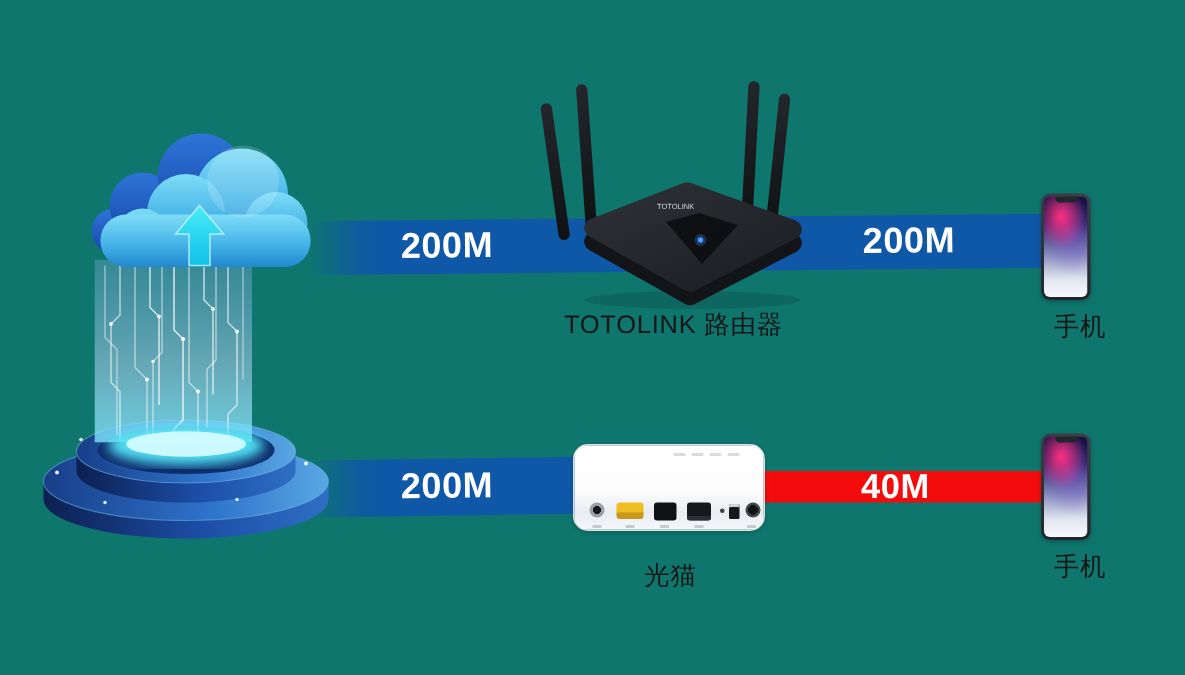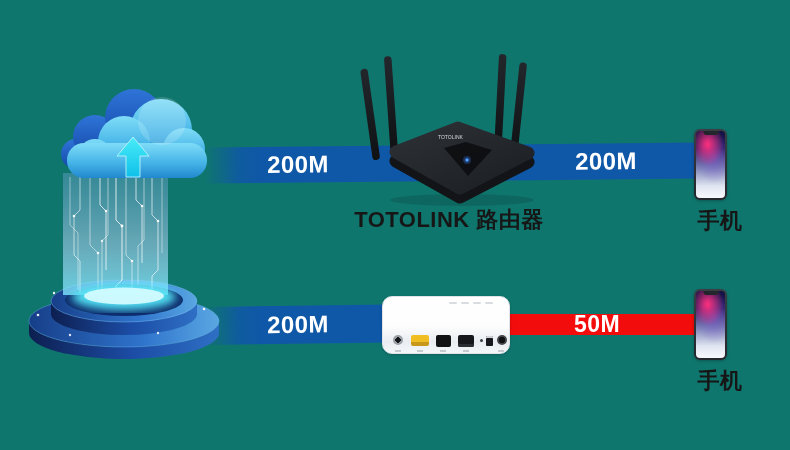--- a/index.html
+++ b/index.html
@@ -23,21 +23,21 @@
     letter-spacing:.4px; text-align:center; white-space:nowrap;
   }
   .bar-top .speed    { line-height:36px; width:86px; top:0; }
   .bar-bottom .speed { line-height:38px; width:86px; top:0; }
   .bar-red .speed    { line-height:21px; width:100%; left:0; top:0; font-size:23px; }
   .speed-up   { left:50px; }
   .speed-down { left:358px; }
 
   
   .dev-label {
-    position:absolute; color:#161616; font-size:22px; font-weight:700;
+    position:absolute; color:#161616; font-size:17px; font-weight:400;
     text-align:center; letter-spacing:.5px; z-index:4; white-space:nowrap;
   }
 
   
   .phone {
     position:absolute; width:33px; height:71px; z-index:2;
     background:linear-gradient(180deg,#3a3f46,#23262b);
     border-radius:6px; padding:2px; box-sizing:border-box;
     box-shadow:0 1px 3px rgba(0,0,0,.25);
   }
@@ -232,21 +232,21 @@
       <div class="notch"></div>
     </div>
   </div>
   <div class="dev-label" style="left:688px; top:206px; width:64px;">手机</div>
 
   <div class="bar bar-blue bar-bottom">
     <div class="speed speed-up">200M</div>
   </div>
 
   <div class="bar bar-red">
-    <div class="speed">50M</div>
+    <div class="speed">40M</div>
   </div>
 
   <div class="modem">
     <div class="modem-body">
       <div class="vent" style="left:66px;"></div>
       <div class="vent" style="left:78px;"></div>
       <div class="vent" style="left:90px;"></div>
       <div class="vent" style="left:102px;"></div>
       <div class="port port-coax"></div>
       <div class="port port-phone"></div>
@@ -256,20 +256,21 @@
       <div class="port port-switch"></div>
       <div class="port port-power"></div>
       <div class="port-mark" style="left:12px;"></div>
       <div class="port-mark" style="left:34px;"></div>
       <div class="port-mark" style="left:57px;"></div>
       <div class="port-mark" style="left:80px;"></div>
       <div class="port-mark" style="left:115px;"></div>
     </div>
   </div>
 
+  <div class="dev-label" style="left:387px; top:372px; width:120px;">光猫</div>
 
   <div class="phone" style="left:694px; top:289px;">
     <div class="phone-screen">
       <div class="notch"></div>
     </div>
   </div>
   <div class="dev-label" style="left:688px; top:366px; width:64px;">手机</div>
 
 </div>
 

